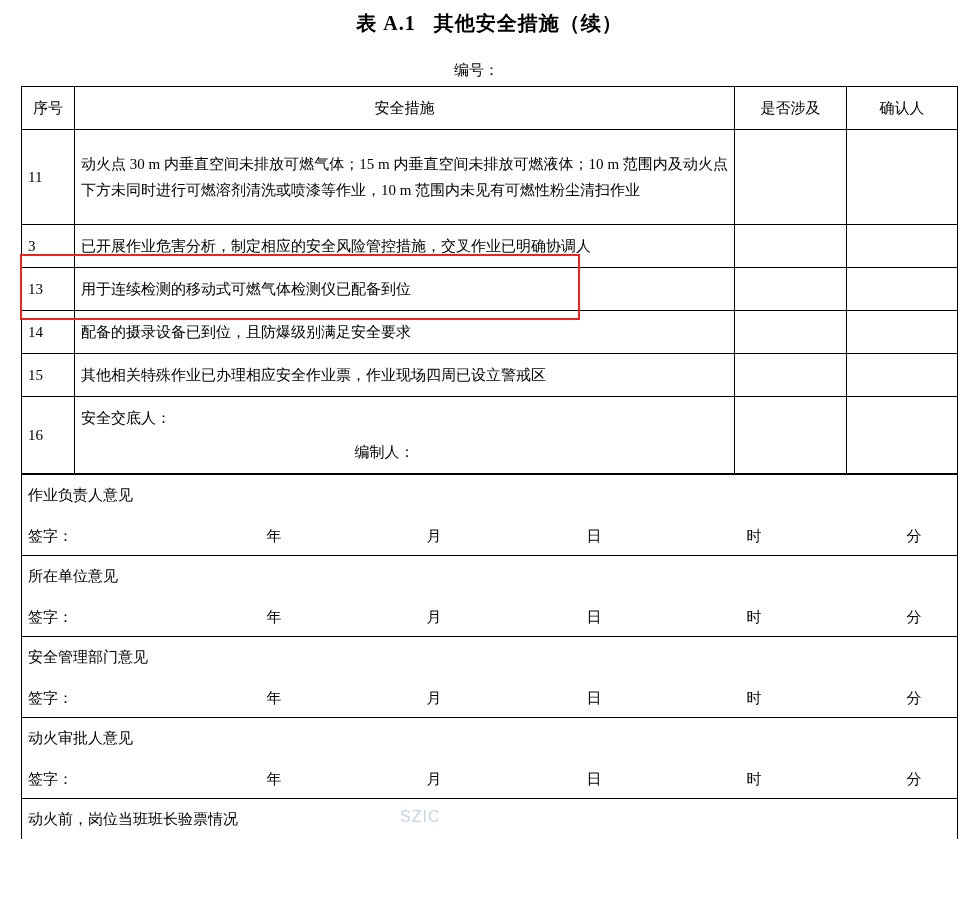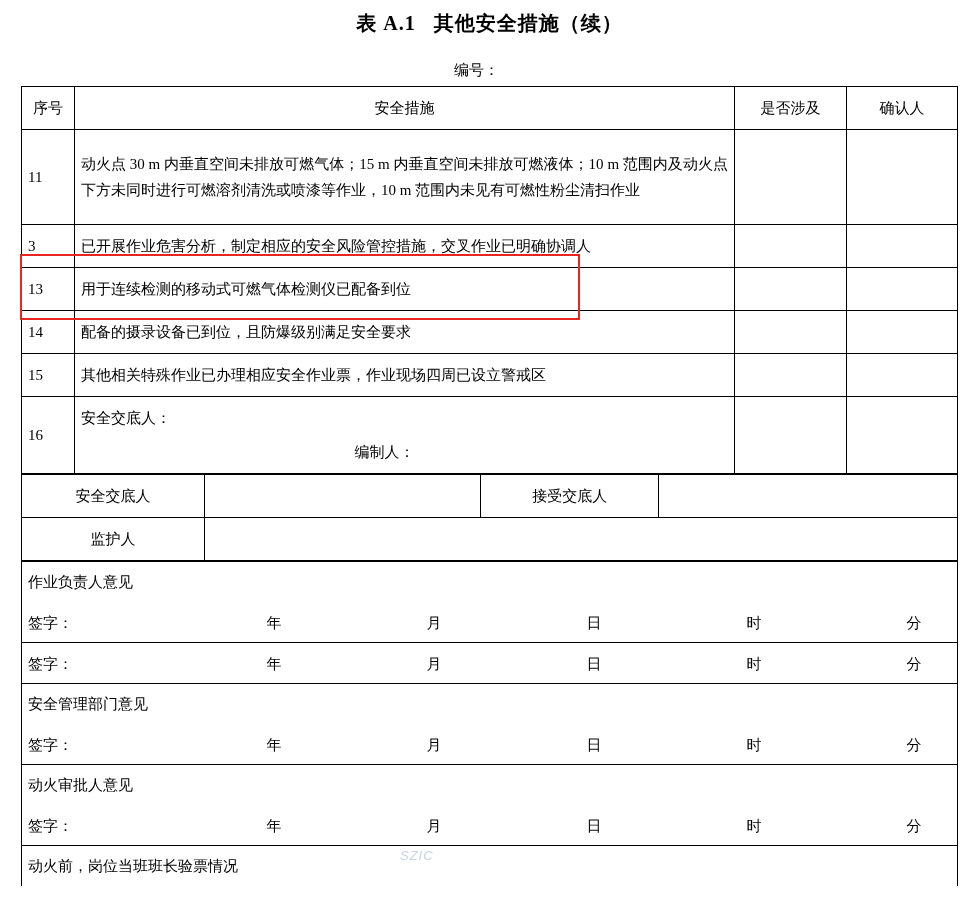--- a/index.html
+++ b/index.html
@@ -125,26 +125,25 @@
   
   .red-box {
     position: absolute;
     border: 2px solid #e8251f;
     box-sizing: border-box;
     pointer-events: none;
   }
   .watermark {
     position: absolute;
     left: 400px;
-    top: 848px;
-    font-size: 13px;
+    top: 808px;
+    font-size: 16px;
     color: #c8d4e4;
     font-family: "Liberation Sans", sans-serif;
     letter-spacing: 1px;
-    font-style: italic;
   }
 </style>
 </head>
 <body>
 
 <div class="page">
 
   <div class="doc-title">
     <span>表</span>
     <span class="t-num">A.1</span>
@@ -208,107 +207,90 @@
         <td class="cell-16">
           <div>安全交底人：</div>
           <div class="line2">编制人：</div>
         </td>
         <td></td>
         <td></td>
       </tr>
     </tbody>
   </table>
 
+
   <table class="main">
-    <colgroup>
-      <col style="width:180px">
-        <col style="width:272px">
-        <col style="width:175px">
-        <col style="width:294px">
-    </colgroup>
     <tbody>
-      <tr class="sig-row">
-        <td class="sig-label">安全交底人</td>
-        <td></td>
-        <td class="sig-label">接受交底人</td>
-        <td></td>
-      </tr>
-      <tr class="sig-row">
-        <td class="sig-label-indent">监护人</td>
-        <td colspan="3"></td>
-      </tr>
+      <tr class="op-title">
+        <td>作业负责人意见</td>
+      </tr>
+      <tr class="op-sign">
+        <td>
+          <div class="sign-inner">
+            <span class="sig-word">签字：</span>
+            <span class="dt">年</span>
+            <span class="dt">月</span>
+            <span class="dt">日</span>
+            <span class="dt">时</span>
+            <span class="dt">分</span>
+          </div>
+        </td>
+      </tr>
+
+      <tr class="op-title">
+        <td>所在单位意见</td>
+      </tr>
+      <tr class="op-sign">
+        <td>
+          <div class="sign-inner">
+            <span class="sig-word">签字：</span>
+            <span class="dt">年</span>
+            <span class="dt">月</span>
+            <span class="dt">日</span>
+            <span class="dt">时</span>
+            <span class="dt">分</span>
+          </div>
+        </td>
+      </tr>
+
+      <tr class="op-title">
+        <td>安全管理部门意见</td>
+      </tr>
+      <tr class="op-sign">
+        <td>
+          <div class="sign-inner">
+            <span class="sig-word">签字：</span>
+            <span class="dt">年</span>
+            <span class="dt">月</span>
+            <span class="dt">日</span>
+            <span class="dt">时</span>
+            <span class="dt">分</span>
+          </div>
+        </td>
+      </tr>
+
+      <tr class="op-title">
+        <td>动火审批人意见</td>
+      </tr>
+      <tr class="op-sign">
+        <td>
+          <div class="sign-inner">
+            <span class="sig-word">签字：</span>
+            <span class="dt">年</span>
+            <span class="dt">月</span>
+            <span class="dt">日</span>
+            <span class="dt">时</span>
+            <span class="dt">分</span>
+          </div>
+        </td>
+      </tr>
+
+      <tr class="op-title">
+        <td>动火前，岗位当班班长验票情况</td>
+      </tr>
+
     </tbody>
   </table>
 
-  <table class="main">
-    <tbody>
-      <tr class="op-title">
-        <td>作业负责人意见</td>
-      </tr>
-      <tr class="op-sign">
-        <td>
-          <div class="sign-inner">
-            <span class="sig-word">签字：</span>
-            <span class="dt">年</span>
-            <span class="dt">月</span>
-            <span class="dt">日</span>
-            <span class="dt">时</span>
-            <span class="dt">分</span>
-          </div>
-        </td>
-      </tr>
-
-      <tr class="op-sign">
-        <td>
-          <div class="sign-inner">
-            <span class="sig-word">签字：</span>
-            <span class="dt">年</span>
-            <span class="dt">月</span>
-            <span class="dt">日</span>
-            <span class="dt">时</span>
-            <span class="dt">分</span>
-          </div>
-        </td>
-      </tr>
-
-      <tr class="op-title">
-        <td>安全管理部门意见</td>
-      </tr>
-      <tr class="op-sign">
-        <td>
-          <div class="sign-inner">
-            <span class="sig-word">签字：</span>
-            <span class="dt">年</span>
-            <span class="dt">月</span>
-            <span class="dt">日</span>
-            <span class="dt">时</span>
-            <span class="dt">分</span>
-          </div>
-        </td>
-      </tr>
-
-      <tr class="op-title">
-        <td>动火审批人意见</td>
-      </tr>
-      <tr class="op-sign">
-        <td>
-          <div class="sign-inner">
-            <span class="sig-word">签字：</span>
-            <span class="dt">年</span>
-            <span class="dt">月</span>
-            <span class="dt">日</span>
-            <span class="dt">时</span>
-            <span class="dt">分</span>
-          </div>
-        </td>
-      </tr>
-
-      <tr class="op-title">
-        <td>动火前，岗位当班班长验票情况</td>
-      </tr>
-
-    </tbody>
-  </table>
-
   <div class="red-box" style="left:20px; top:254px; width:560px; height:66px;"></div>
 
   <div class="watermark">SZIC</div>
 </div>
 
 </body></html>

